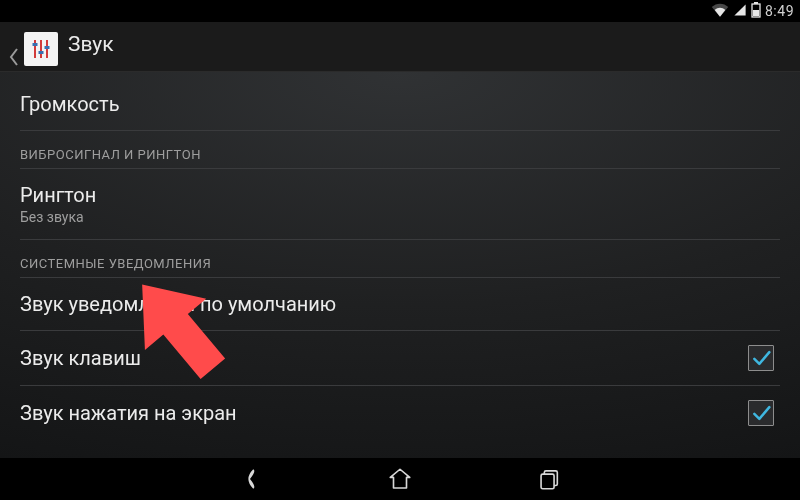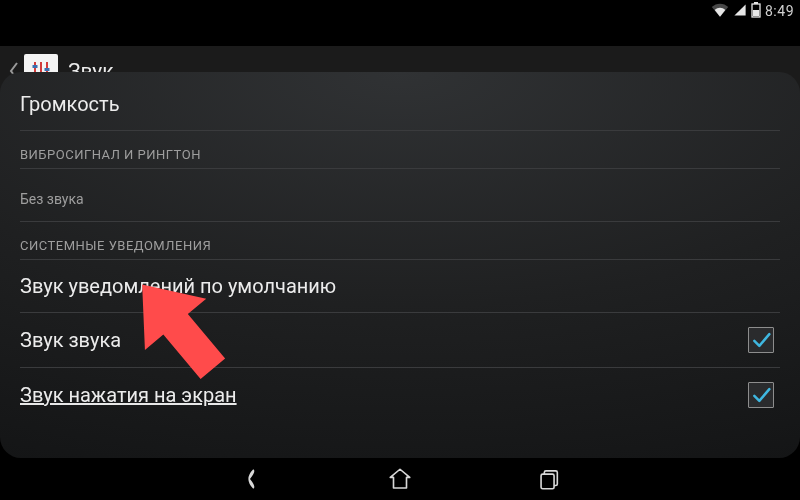--- a/index.html
+++ b/index.html
@@ -23,24 +23,22 @@
     font-size: 14px;
     color: #d0d0d0;
   }
   .status-bar .clock { letter-spacing: 0.5px; }
 
   
   .action-bar {
     height: 50px;
     background: #1b1b1b;
     display: flex;
-    align-items: center;
-    padding: 0 4px;
+    padding: 10px 4px;
     border-bottom: 1px solid #2b2b2b;
-    margin-top: 24px;
   }
   .back-chevron {
     width: 20px; height: 50px;
     display:flex; align-items:center; justify-content:center;
     color:#8a8a8a;
   }
   .app-icon {
     width: 34px; height: 34px;
     background: #f4f4f4;
     border-radius: 2px;
@@ -50,32 +48,31 @@
   .app-icon svg { display:block; }
   .action-title { font-size: 21px; color:#eaeaea; font-weight: 400; }
 
   
   .content {
     position: absolute;
     top: 72px; bottom: 42px; left: 0; right: 0;
     background: radial-gradient(ellipse 120% 110% at 50% 0%, #303234 0%, #1f2021 55%, #141516 100%);
     overflow: hidden;
     padding: 0 20px;
-    border-radius: 21px;
   }
   .row {
     border-bottom: 1px solid #3a3b3d;
     padding: 14px 0 14px 0;
     display: flex;
     align-items: center;
   }
   .row:first-child { padding-top: 20px; }
   .row .text-col { flex: 1; min-width: 0; }
   .primary-line   { font-size: 20px; color:#ececec; }
-  .secondary-line { font-size: 14px; color:#9e9e9e; margin-top: 8px; }
+  .secondary-line { font-size: 14px; color:#9e9e9e; margin-top: 2px; }
   .section-header {
     padding: 16px 0 6px 0;
     font-size: 13px;
     letter-spacing: 0.5px;
     color:#9e9e9e;
     border-bottom: 1px solid #3a3b3d;
   }
   .checkbox {
     width: 26px; height: 26px;
     border: 1.5px solid #8d8d8d;
@@ -152,44 +149,45 @@
   <div class="row">
     <div class="text-col">
       <div class="primary-line">Громкость</div>
     </div>
   </div>
 
   <div class="section-header">ВИБРОСИГНАЛ И РИНГТОН</div>
 
   <div class="row">
     <div class="text-col">
+      <div class="primary-line">Рингтон</div>
       <div class="secondary-line">Без звука</div>
     </div>
   </div>
 
   <div class="section-header">СИСТЕМНЫЕ УВЕДОМЛЕНИЯ</div>
 
   <div class="row">
     <div class="text-col">
       <div class="primary-line">Звук уведомлений по умолчанию</div>
     </div>
   </div>
 
   <div class="row">
     <div class="text-col">
-      <div class="primary-line">Звук звука</div>
+      <div class="primary-line">Звук клавиш</div>
     </div>
     <div class="checkbox">
       <svg width="20" height="20" viewBox="0 0 24 24">
           <path d="M4 13 L10 19 L22 5" stroke="#3fb7e0" stroke-width="3" fill="none" stroke-linecap="round" stroke-linejoin="round"></path>
         </svg>
     </div>
   </div>
 
-  <div class="row" style="border-bottom:none;text-decoration:underline;">
+  <div class="row" style="border-bottom:none;">
     <div class="text-col">
       <div class="primary-line">Звук нажатия на экран</div>
     </div>
     <div class="checkbox">
       <svg width="20" height="20" viewBox="0 0 24 24">
           <path d="M4 13 L10 19 L22 5" stroke="#3fb7e0" stroke-width="3" fill="none" stroke-linecap="round" stroke-linejoin="round"></path>
         </svg>
     </div>
   </div>
 

